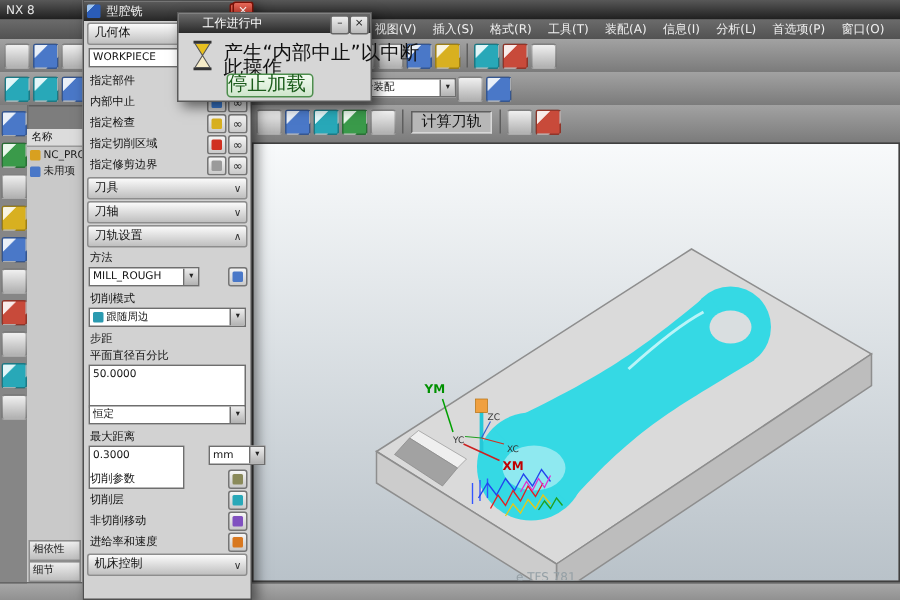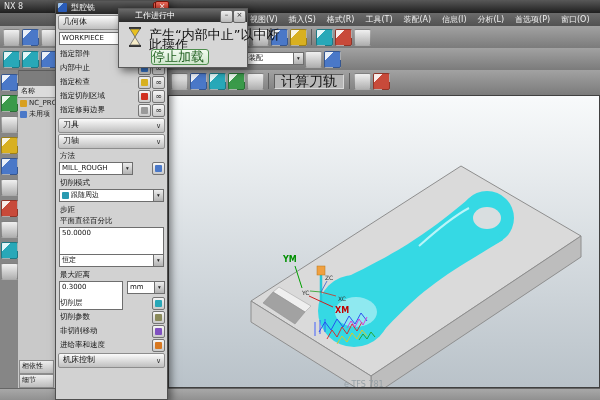--- a/index.html
+++ b/index.html
@@ -16,21 +16,21 @@
   .ti{display:inline-block;width:15px;height:15px;margin:3px 1px 0;border:1px solid rgba(0,0,0,.28);border-radius:2px;vertical-align:top}
   .sep{display:inline-block;width:1px;height:16px;background:#5e5e5e;margin:3px 3px 0;vertical-align:top}
   .c1{background:linear-gradient(135deg,#eaf0f8 30%,#4a78c8 30%)}
   .c2{background:linear-gradient(135deg,#f8ecea 30%,#c84a3a 30%)}
   .c3{background:linear-gradient(135deg,#eaf8ec 30%,#3a9a4a 30%)}
   .c4{background:linear-gradient(135deg,#f8f4e2 30%,#d8b020 30%)}
   .c5{background:linear-gradient(135deg,#e2f6f8 30%,#28a8b8 30%)}
   .c6{background:linear-gradient(#f0f0f0,#b0b0b0)}
   .c7{background:linear-gradient(135deg,#f0eaf8 30%,#8050c0 30%)}
   .c8{background:linear-gradient(135deg,#f8efe2 30%,#d87820 30%)}
-  .vpstat{display:inline-block;font-size:14px;color:#101010;background:#b7b7b7;border:1px solid #5f5f5f;border-bottom-color:#d8d8d8;border-right-color:#d8d8d8;padding:0 6px;margin:4px 2px 0;vertical-align:top;line-height:13px}
+  .vpstat{display:inline-block;font-size:10px;color:#101010;background:#b7b7b7;border:1px solid #5f5f5f;border-bottom-color:#d8d8d8;border-right-color:#d8d8d8;padding:0 6px;margin:4px 2px 0;vertical-align:top;line-height:13px}
   
   .resbar{background:#868686;border-right:1px solid #6a6a6a;text-align:center}
   .resbar .ti{display:block;margin:4px auto 0}
   .navpanel{background:#c9c9c9;border-right:1px solid #8a8a8a}
   .navhead{background:#dcdcdc;border-bottom:1px solid #9a9a9a;font-size:7px;line-height:11px;padding:0 3px}
   .navrow{font-size:7px;line-height:11px;white-space:nowrap;overflow:hidden;padding-left:2px;color:#1c1c1c}
   .navrow i{display:inline-block;width:7px;height:7px;border-radius:1px;margin-right:2px;vertical-align:middle}
   .pane{position:absolute;left:1px;right:1px;height:12px;background:linear-gradient(#efefef,#bdbdbd);border:1px solid #8d8d8d;font-size:7px;line-height:11px;padding:0 2px;overflow:hidden;white-space:nowrap}
   
   .dlg{background:#d2d2d2;border:1px solid #4f4f4f;box-shadow:3px 3px 8px rgba(0,0,0,.5);z-index:5}
@@ -180,45 +180,46 @@
       <span class="combo" style="width:88px"><span>WORKPIECE</span><span class="ar">▾</span></span><span class="ibtn"><span class="gl" style="background:#c8a030"></span></span>
     </div>
     <div class="irow" style="height:14px"><span>指定部件</span><span class="btns"><span class="ibtn"><span class="gl" style="background:#c08030"></span></span><span class="ibtn">∞</span></span></div>
     <div class="irow" style="height:14px"><span>内部中止</span><span class="btns"><span class="ibtn"><span class="gl" style="background:#3a7ad0"></span></span><span class="ibtn">∞</span></span></div>
     <div class="irow" style="height:14px"><span>指定检查</span><span class="btns"><span class="ibtn"><span class="gl" style="background:#d8b020"></span></span><span class="ibtn">∞</span></span></div>
     <div class="irow" style="height:14px"><span>指定切削区域</span><span class="btns"><span class="ibtn"><span class="gl" style="background:#d03020"></span></span><span class="ibtn">∞</span></span></div>
     <div class="irow" style="height:14px"><span>指定修剪边界</span><span class="btns"><span class="ibtn"><span class="gl" style="background:#9a9a9a"></span></span><span class="ibtn">∞</span></span></div>
 
     <div class="sect"><span>刀具</span><span class="chev">∨</span></div>
     <div class="sect"><span>刀轴</span><span class="chev">∨</span></div>
+    <div class="sect"><span>刀轨设置</span><span class="chev">∧</span></div>
 
     <div class="lrow">方法</div>
     <div class="crow">
       <span class="combo" style="width:74px"><span>MILL_ROUGH</span><span class="ar">▾</span></span><span class="btns"><span class="ibtn"><span class="gl" style="background:#4a78c8"></span></span></span>
     </div>
     <div class="lrow">切削模式</div>
     <div class="crow">
       <span class="combo" style="width:105px"><span class="chip"></span><span>跟随周边</span><span class="ar">▾</span></span>
     </div>
     <div class="lrow">步距</div>
     <div class="lrow">平面直径百分比</div>
     <div class="crow">
       <span class="inp" style="width:105px">50.0000</span>
     </div>
     <div class="lrow">每刀的公共深度</div>
     <div class="crow">
       <span class="combo" style="width:105px"><span>恒定</span><span class="ar">▾</span></span>
     </div>
     <div class="lrow">最大距离</div>
     <div class="crow">
-      <span class="inp" style="width:64px">0.3000</span><span class="combo" style="width:38px;margin-left:4px"><span>mm</span><span class="ar">▾</span></span>
-    </div>
-
+      <span class="inp" style="width:64px">0.3000</span><span class="combo" style="width:38px;margin-left:16px"><span>mm</span><span class="ar">▾</span></span>
+    </div>
+
+    <div class="irow"><span>切削参数</span><span class="btns"><span class="ibtn"><span class="gl" style="background:#8a8a5a"></span></span></span></div>
     <div class="irow"><span>切削层</span><span class="btns"><span class="ibtn"><span class="gl" style="background:#28a8b8"></span></span></span></div>
-    <div class="irow"><span>切削参数</span><span class="btns"><span class="ibtn"><span class="gl" style="background:#8a8a5a"></span></span></span></div>
     <div class="irow"><span>非切削移动</span><span class="btns"><span class="ibtn"><span class="gl" style="background:#8050c0"></span></span></span></div>
     <div class="irow"><span>进给率和速度</span><span class="btns"><span class="ibtn"><span class="gl" style="background:#d87820"></span></span></span></div>
 
     <div class="sect"><span>机床控制</span><span class="chev">∨</span></div>
 
   </div>
 
   <div class="abs prog" style="left:118px;top:8px;width:130px;height:60px;box-sizing:border-box">
     <div class="prog-title">
       <span>工作进行中</span>

